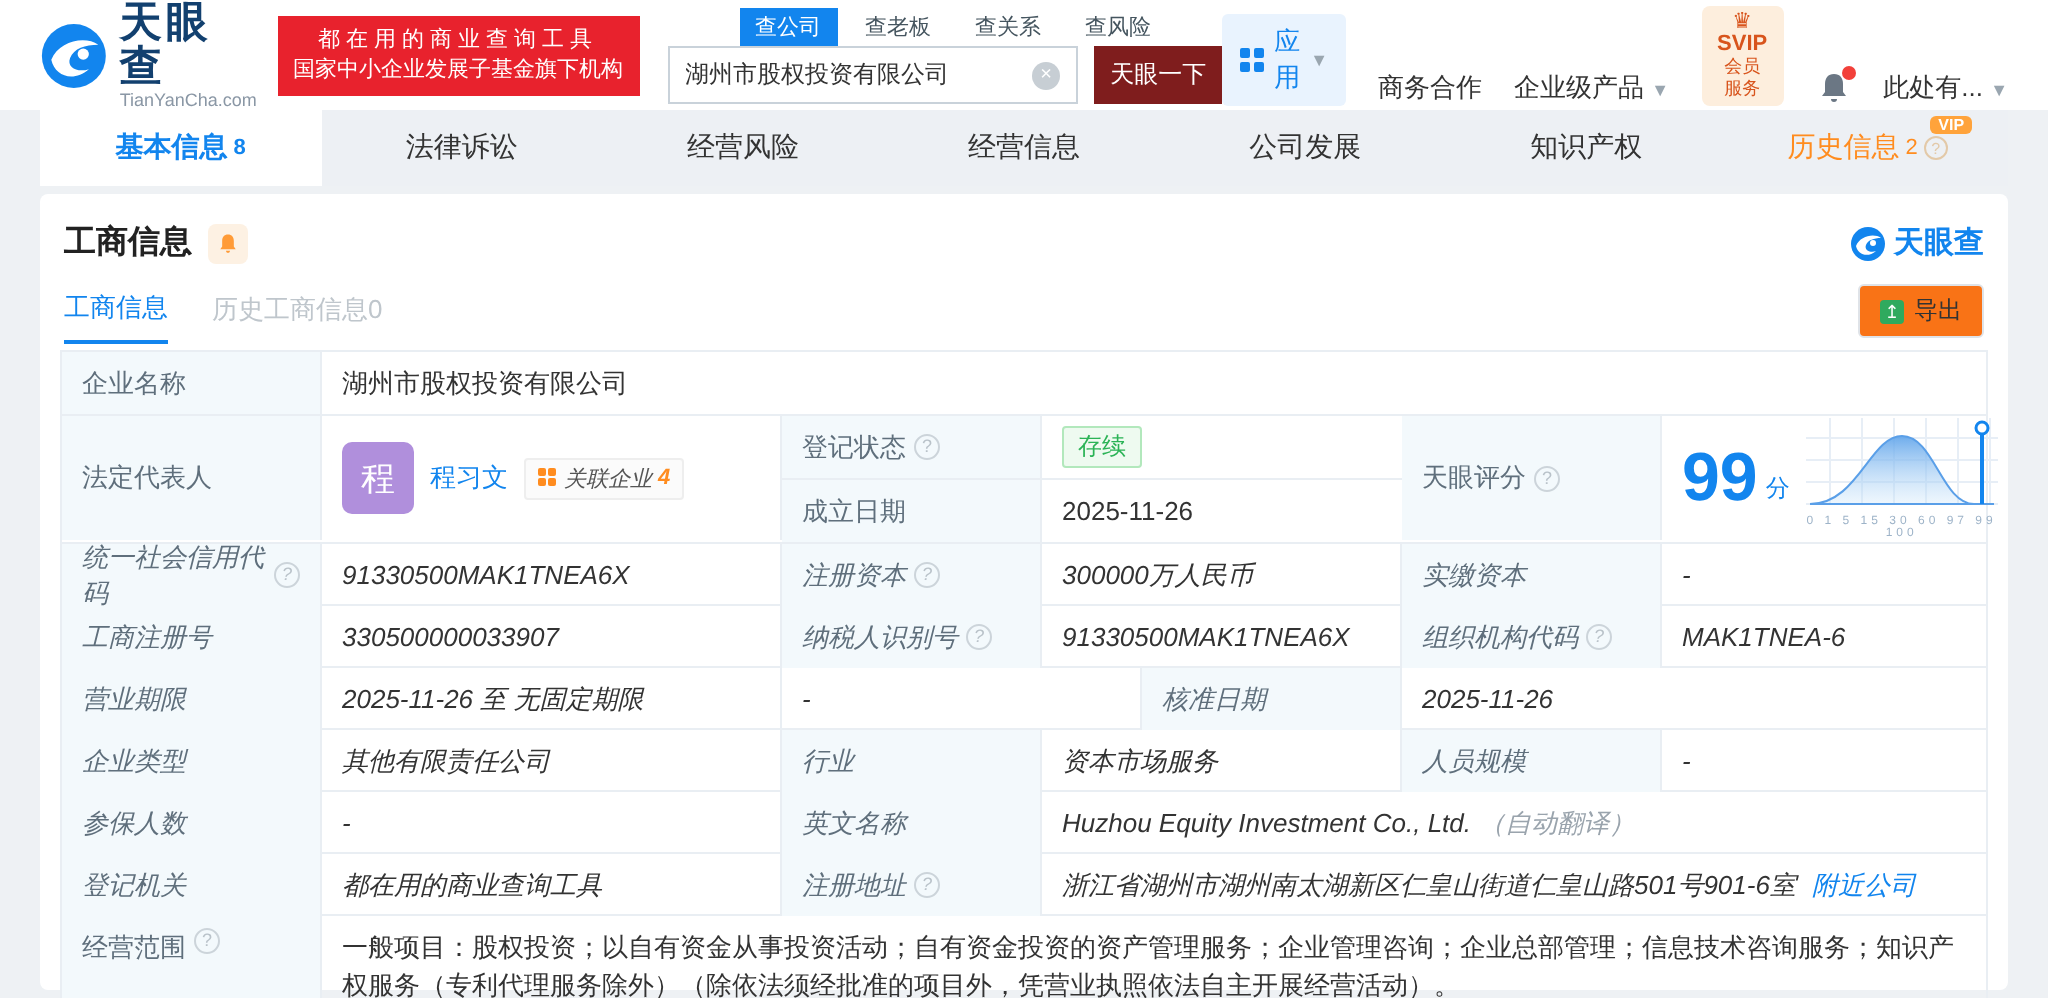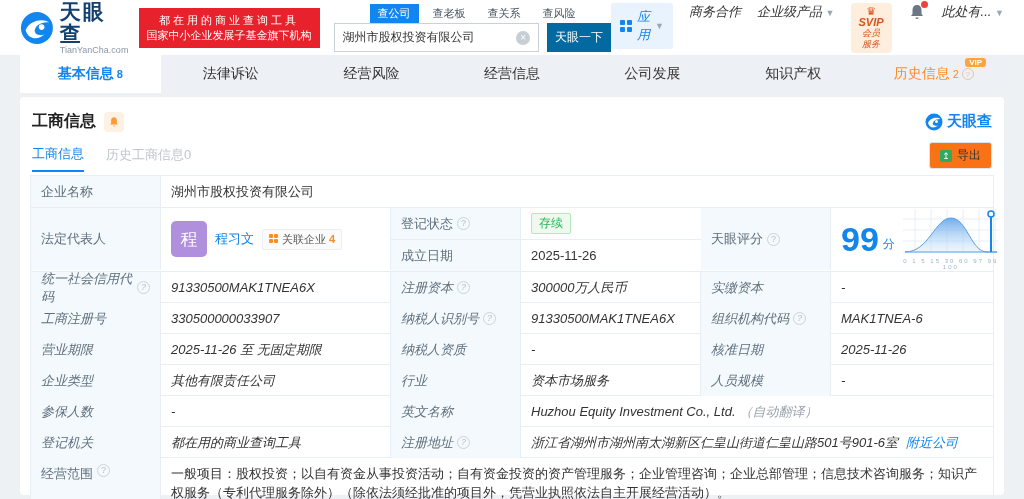--- a/index.html
+++ b/index.html
@@ -19,23 +19,23 @@
   .searchwrap { margin-left:14px; width:320px; }
   .search-tabs { display:flex; align-items:flex-end; height:20px; font-size:11px; color:#45555f;padding-left:36px; }
   .search-tab { padding:2px 8px; margin-right:6px; cursor:pointer; }
   .search-tab.active { background:#1285ee; color:#fff; }
   .search-row { display:flex; height:29px; }
   .search-box { flex:1; border:1px solid #c9d2da; display:flex; align-items:center; background:#fff; }
   .search-box input { border:none; outline:none; flex:1; font-size:12px; padding:0 8px; color:#333;
      font-family:inherit; }
   .clear-ic { width:14px; height:14px; border-radius:50%; background:#c7ced4; color:#fff; font-size:10px;
      line-height:14px; text-align:center; margin-right:8px; cursor:pointer; }
-  .search-btn { width:64px; background:#0369a1; color:#fff; font-size:12px; border:none; cursor:pointer; margin-left:8px; }
-
-  .topnav { display:flex; align-items:flex-start; margin-left:auto; gap:16px; font-size:13px; color:#333;font-style:italic; }
+  .search-btn { width:64px; background:#7f1d1d; color:#fff; font-size:12px; border:none; cursor:pointer; margin-left:8px; }
+
+  .topnav { display:flex; align-items:flex-end; margin-left:auto; gap:16px; font-size:13px; color:#333; }
   .apps-chip { background:#e9f3fe; color:#1285ee; padding:5px 9px; border-radius:3px; display:flex; align-items:center; gap:5px; cursor:pointer;}
   .grid-ic { width:12px; height:12px; display:grid; grid-template-columns:5px 5px; grid-template-rows:5px 5px; gap:2px; }
   .grid-ic i { background:#1285ee; border-radius:1px; }
   .caret { font-size:9px; color:#9aa6b0; }
   .nav-item { cursor:pointer; white-space:nowrap; }
   .svip { background:#fdeedd; border-radius:4px; padding:3px 8px; text-align:center; line-height:11px; cursor:pointer;}
   .svip .s1 { color:#d8541c; font-size:11px; font-weight:bold; }
   .svip .s2 { color:#d8541c; font-size:9px; }
   .bell-wrap { position:relative; width:18px; height:18px; cursor:pointer;}
   .bell-dot { position:absolute; top:-2px; right:-2px; width:7px; height:7px; border-radius:50%; background:#f2403a; }
@@ -81,21 +81,21 @@
   .info-ic { width:13px; height:13px; border-radius:50%; border:1px solid #ccd4da; color:#b9c2c9; font-size:9px;
      line-height:11px; text-align:center; flex:0 0 13px; }
   .mid-split { display:flex; flex-direction:column; flex:0 0 310px; }
   .mid-split .subrow { display:flex; flex:1; }
   .mid-split .subrow + .subrow { border-top:1px solid #e9eef3; }
   .status-badge { background:#eefaf0; border:1px solid #b2e8bc; color:#2bb356; font-size:12px; padding:1px 7px; border-radius:2px;}
   .avatar { width:36px; height:36px; border-radius:5px; background:#b08fdc; color:#fff; font-size:17px;
      display:flex; align-items:center; justify-content:center; }
   .link { color:#1285ee; cursor:pointer; text-decoration:none; }
   .rel-badge { display:flex; align-items:center; gap:3px; border:1px solid #eee; background:#fbfbfb;
-     font-size:11px; color:#555; padding:2px 6px; border-radius:2px; margin-left:8px; cursor:pointer;}
+     font-size:11px; color:#555; padding:2px 6px; border-radius:2px; margin-left:8px; cursor:pointer;font-style:italic;}
   .rel-ic { width:10px; height:10px; display:grid; grid-template-columns:4px 4px; grid-template-rows:4px 4px; gap:1px;}
   .rel-ic i { background:#ff8c1f; border-radius:1px;}
   .rel-count { color:#ff8c1f; font-weight:bold; }
   .score-val { display:flex; align-items:center; gap:4px; }
   .score-num { font-size:34px; font-weight:bold; color:#1285ee; }
   .score-unit { font-size:12px; color:#1285ee; align-self:flex-end; margin-bottom:6px;}
   .chart { margin-left:8px; }
   .axis { font-size:6px; color:#9db3c8; letter-spacing:2px; text-align:center; line-height:6px;}
   .gray-note { color:#9aa4ad; margin-left:4px; }
   .scope-cell { align-items:flex-start; padding-top:6px; line-height:19px; }
@@ -327,21 +327,20 @@
         <div class="cell lbl">
           <span>组织机构代码</span>
           <span class="info-ic">?</span>
         </div>
         <div class="cell c6">MAK1TNEA-6</div>
       </div>
 
       <div class="trow h31">
         <div class="cell lbl">营业期限</div>
         <div class="cell c2">2025-11-26 至 无固定期限</div>
-        <div class="cell lbl">纳税人资质</div>
         <div class="cell c4">-</div>
         <div class="cell lbl">核准日期</div>
         <div class="cell c6">2025-11-26</div>
       </div>
 
       <div class="trow h31">
         <div class="cell lbl">企业类型</div>
         <div class="cell c2">其他有限责任公司</div>
         <div class="cell lbl">行业</div>
         <div class="cell c4">资本市场服务</div>

